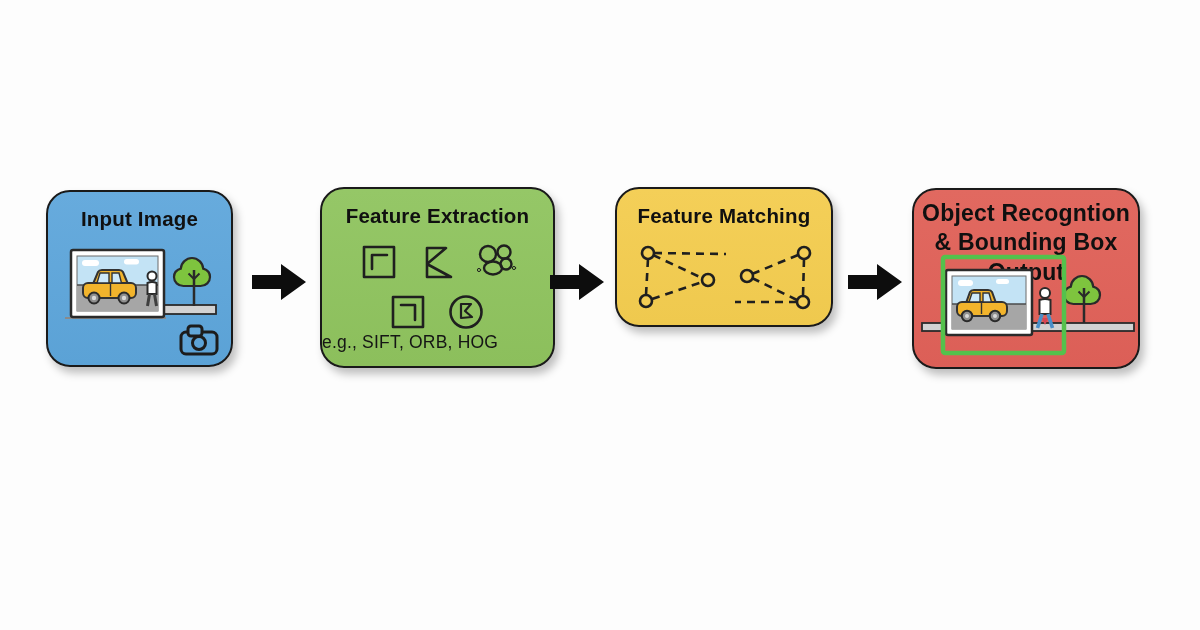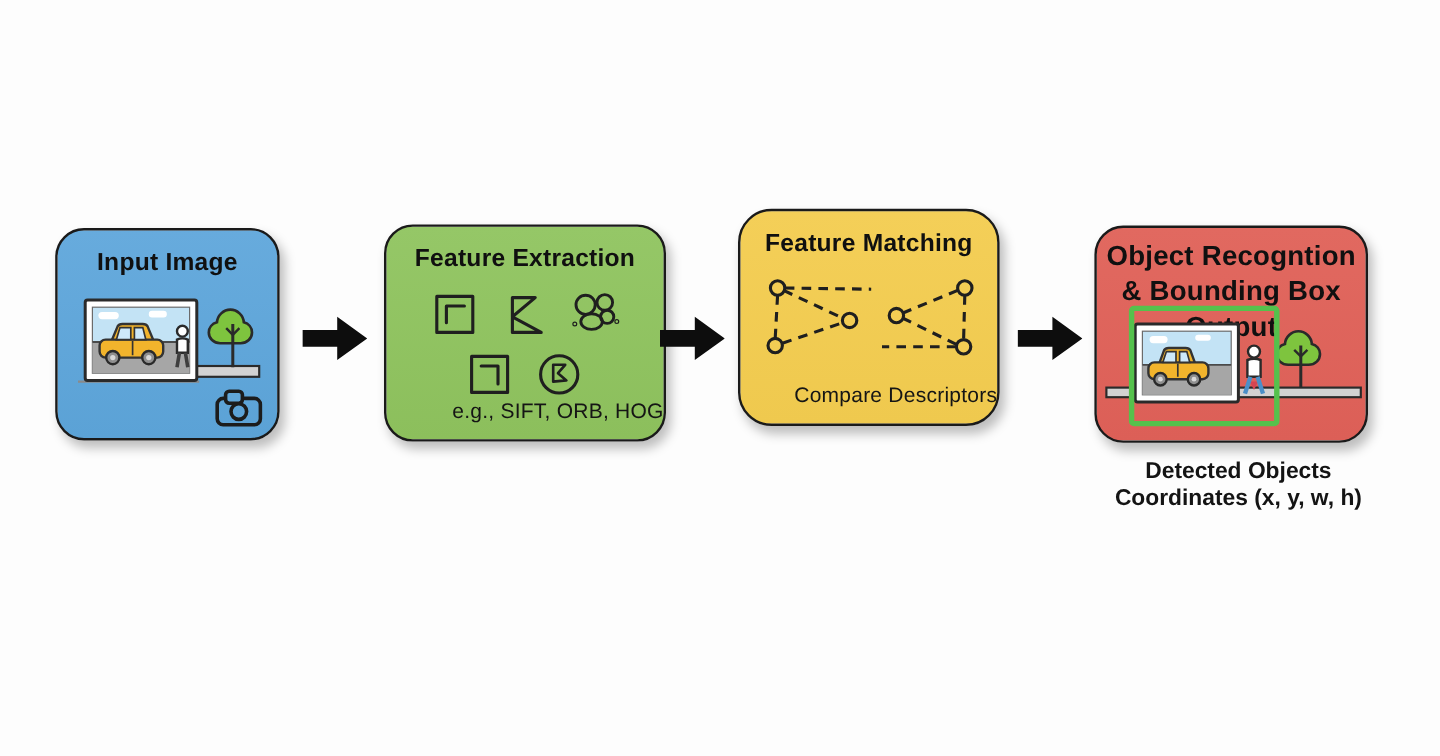--- a/index.html
+++ b/index.html
@@ -6,21 +6,21 @@
   #canvas{
     position:relative;width:1200px;height:630px;background:#fdfdfd;
     font-family:"Liberation Sans",sans-serif;overflow:hidden;
   }
   .box{
     position:absolute;border:2.5px solid #1a1a1a;border-radius:24px;
     box-shadow:4px 6px 9px rgba(0,0,0,0.25);box-sizing:border-box;
   }
   .box1{left:46px;top:190px;width:187px;height:177px;background:linear-gradient(180deg,#67abdd,#5ba2d6);}
   .box2{left:320px;top:187px;width:235px;height:181px;background:linear-gradient(180deg,#95c767,#8cbf5c);}
-  .box3{left:615px;top:174px;width:218px;height:181px;background:linear-gradient(180deg,#f4cf58,#efc94e);border-radius:28px;}
+  .box3{left:615px;top:187px;width:218px;height:140px;background:linear-gradient(180deg,#f4cf58,#efc94e);}
   .box4{left:912px;top:188px;width:228px;height:181px;background:linear-gradient(180deg,#e16960,#dc5f57);}
   .title{
     margin:0;padding:15px 6px 0 6px;text-align:center;color:#101010;
     font-size:20.5px;font-weight:700;letter-spacing:.2px;
   }
   .t4{font-size:23px;line-height:1.28;padding-top:9px;}
   .scene{position:absolute;left:0;display:block;}
   .scene-blue{top:42px;width:187px;height:135px;}
   .scene-red{top:62px;width:228px;height:119px;}
   .camera{position:absolute;right:12px;bottom:9px;width:40px;height:33px;}
@@ -28,21 +28,21 @@
   .arrow polygon{fill:#0d0d0d;}
   .arrow1{left:252px;}
   .arrow2{left:550px;}
   .arrow3{left:848px;}
   .icon-row{display:flex;justify-content:center;align-items:center;}
   .row1{margin-top:12px;gap:17px;}
   .row2{margin-top:8px;gap:19px;}
   .fx-icon{display:block;}
   .fx-icon *{stroke:#1f1f1f;fill:none;stroke-linejoin:round;stroke-linecap:round;}
   .caption{
-    position:absolute;left:0;bottom:13px;width:100%;text-align:right;
+    position:absolute;left:0;bottom:13px;width:100%;text-align:left;
     color:#151515;font-size:17.5px;font-weight:400;letter-spacing:.2px;
   }
   .match-graph{position:absolute;left:14px;top:54px;width:190px;height:70px;}
   .output-caption{
     position:absolute;left:882px;top:381px;width:300px;text-align:center;
     color:#141414;font-size:19px;font-weight:700;line-height:1.22;
   }
 </style>
 </head>
 <body>
@@ -151,21 +151,20 @@
       </g>
       <g stroke="#1f1f1f" stroke-width="2.6" fill="#f3cd54">
         <circle cx="17" cy="10" r="6"></circle>
         <circle cx="15" cy="58" r="6"></circle>
         <circle cx="77" cy="37" r="6"></circle>
         <circle cx="116" cy="33" r="6"></circle>
         <circle cx="173" cy="10" r="6"></circle>
         <circle cx="172" cy="59" r="6"></circle>
       </g>
     </svg>
-    <div class="caption">Compare Descriptors</div>
   </section>
 
   <svg class="arrow arrow3" viewBox="0 0 54 40">
     <polygon points="0,13 29,13 29,2 54,20 29,38 29,27 0,27"></polygon>
   </svg>
 
   <section class="box box4">
     <h2 class="title t4">Object Recogntion &amp; Bounding Box Output</h2>
     <svg class="scene scene-red" viewBox="0 0 228 119">
 
@@ -202,18 +201,14 @@
         <circle cx="131" cy="41" r="5" fill="#ffffff" stroke="#2a2a2a" stroke-width="2"></circle>
         <path d="M125.5,48 Q131,46 136.5,48 L136.5,62 L125.5,62 Z" fill="#ffffff" stroke="#2a2a2a" stroke-width="2"></path>
         <polygon points="127.5,66 134.5,66 131,73" fill="#d64553"></polygon>
         <path d="M128,62 L123.5,76 M134,62 L138.5,76" stroke="#4b8fc8" stroke-width="3.6" fill="none"></path>
       </g>
 
       <rect x="29" y="5" width="121" height="96" rx="2" fill="none" stroke="#55c14c" stroke-width="4.5"></rect>
     </svg>
   </section>
 
-  <div class="output-caption">
-    <div>Detected Objects</div>
-    <div>Coordinates (x, y, w, h)</div>
-  </div>
 
 </div>
 
 </body></html>

